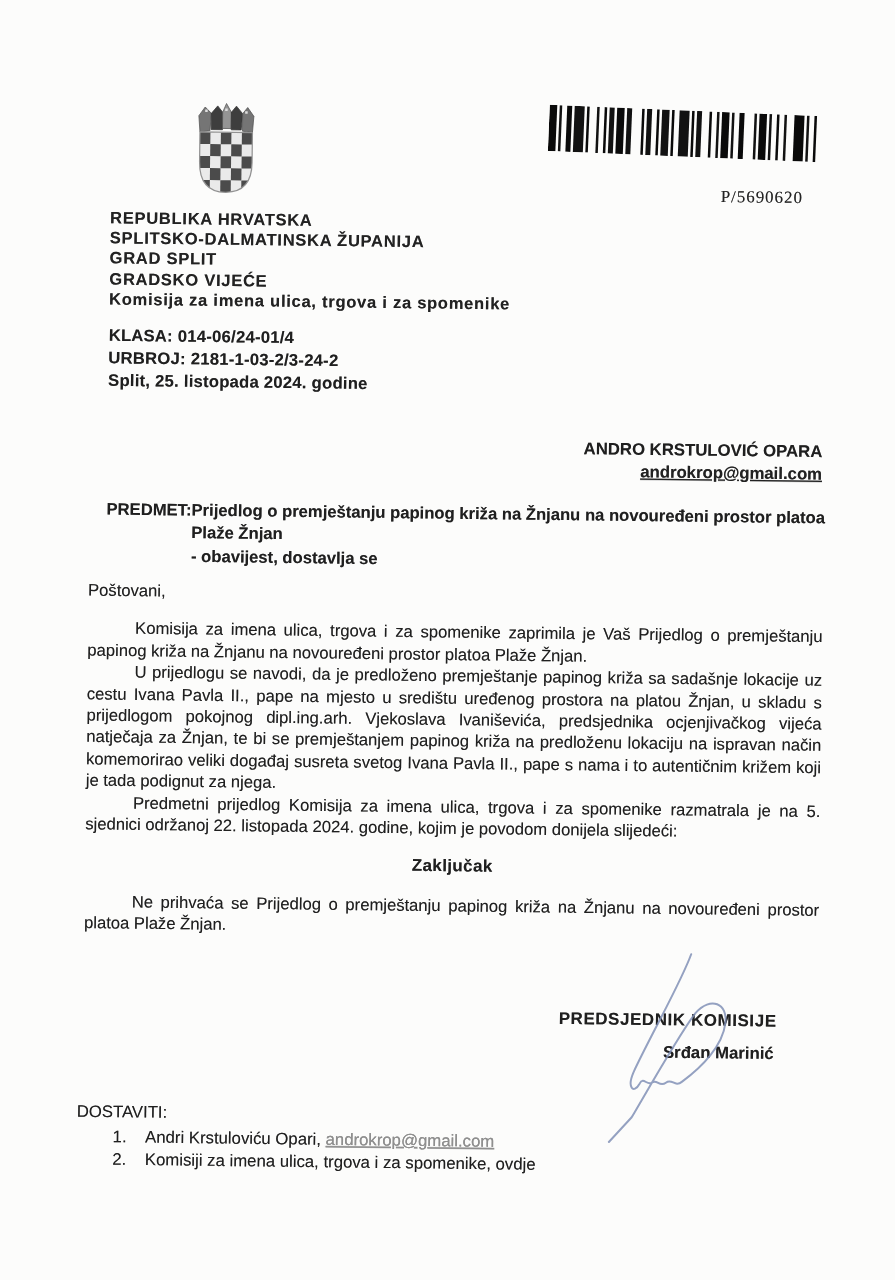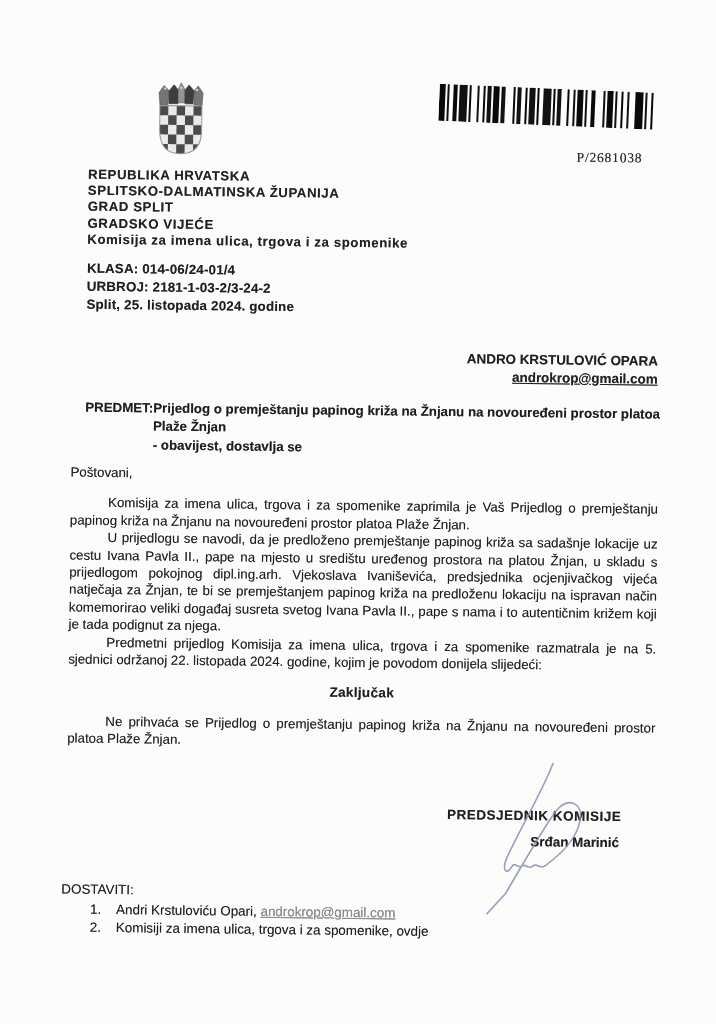--- a/index.html
+++ b/index.html
@@ -164,21 +164,21 @@
         <i style="flex:0 0 4px;"></i>
         <i style="flex:0 0 2px;background:#121212"></i>
         <i style="flex:0 0 6px;"></i>
         <i style="flex:0 0 8px;background:#0a0a0a"></i>
         <i style="flex:0 0 2px;"></i>
         <i style="flex:0 0 2px;background:#121212"></i>
         <i style="flex:0 0 4px;"></i>
         <i style="flex:0 0 2px;background:#0a0a0a"></i>
         <i style="flex:0 0 6px;"></i>
       </div>
-    <div class="refnum">P/2681038</div>
+    <div class="refnum">P/5690620</div>
 
     <div class="letterhead">
       <div>REPUBLIKA HRVATSKA</div>
       <div>SPLITSKO-DALMATINSKA ŽUPANIJA</div>
       <div>GRAD SPLIT</div>
       <div>GRADSKO VIJEĆE</div>
       <div>Komisija za imena ulica, trgova i za spomenike</div>
     </div>
 
     <div class="caseinfo">

